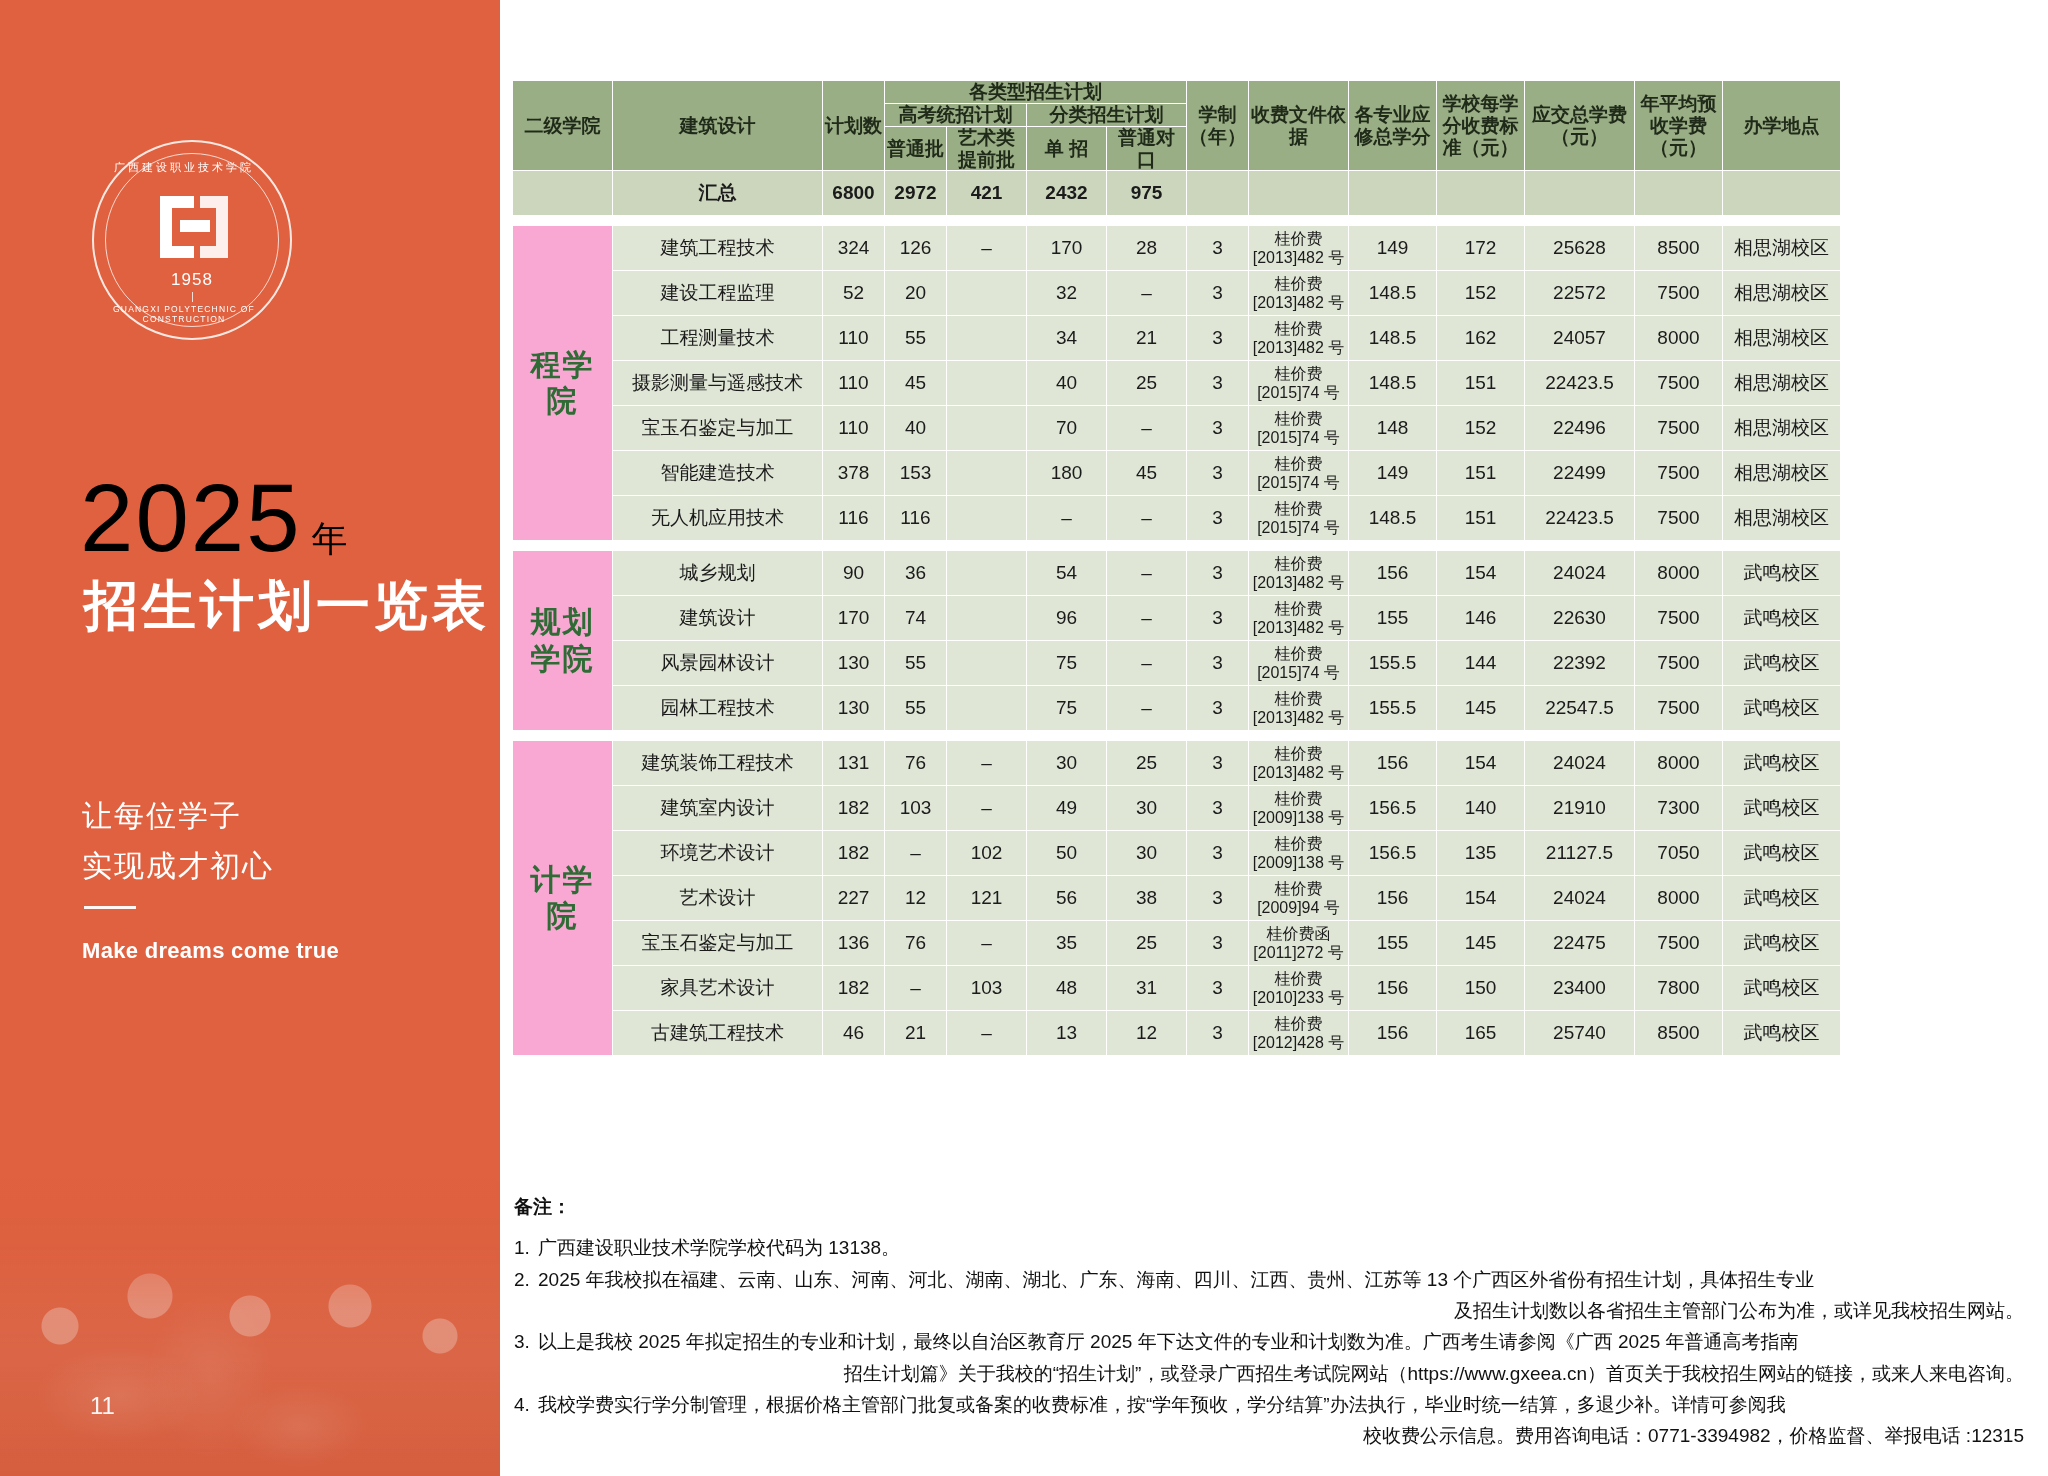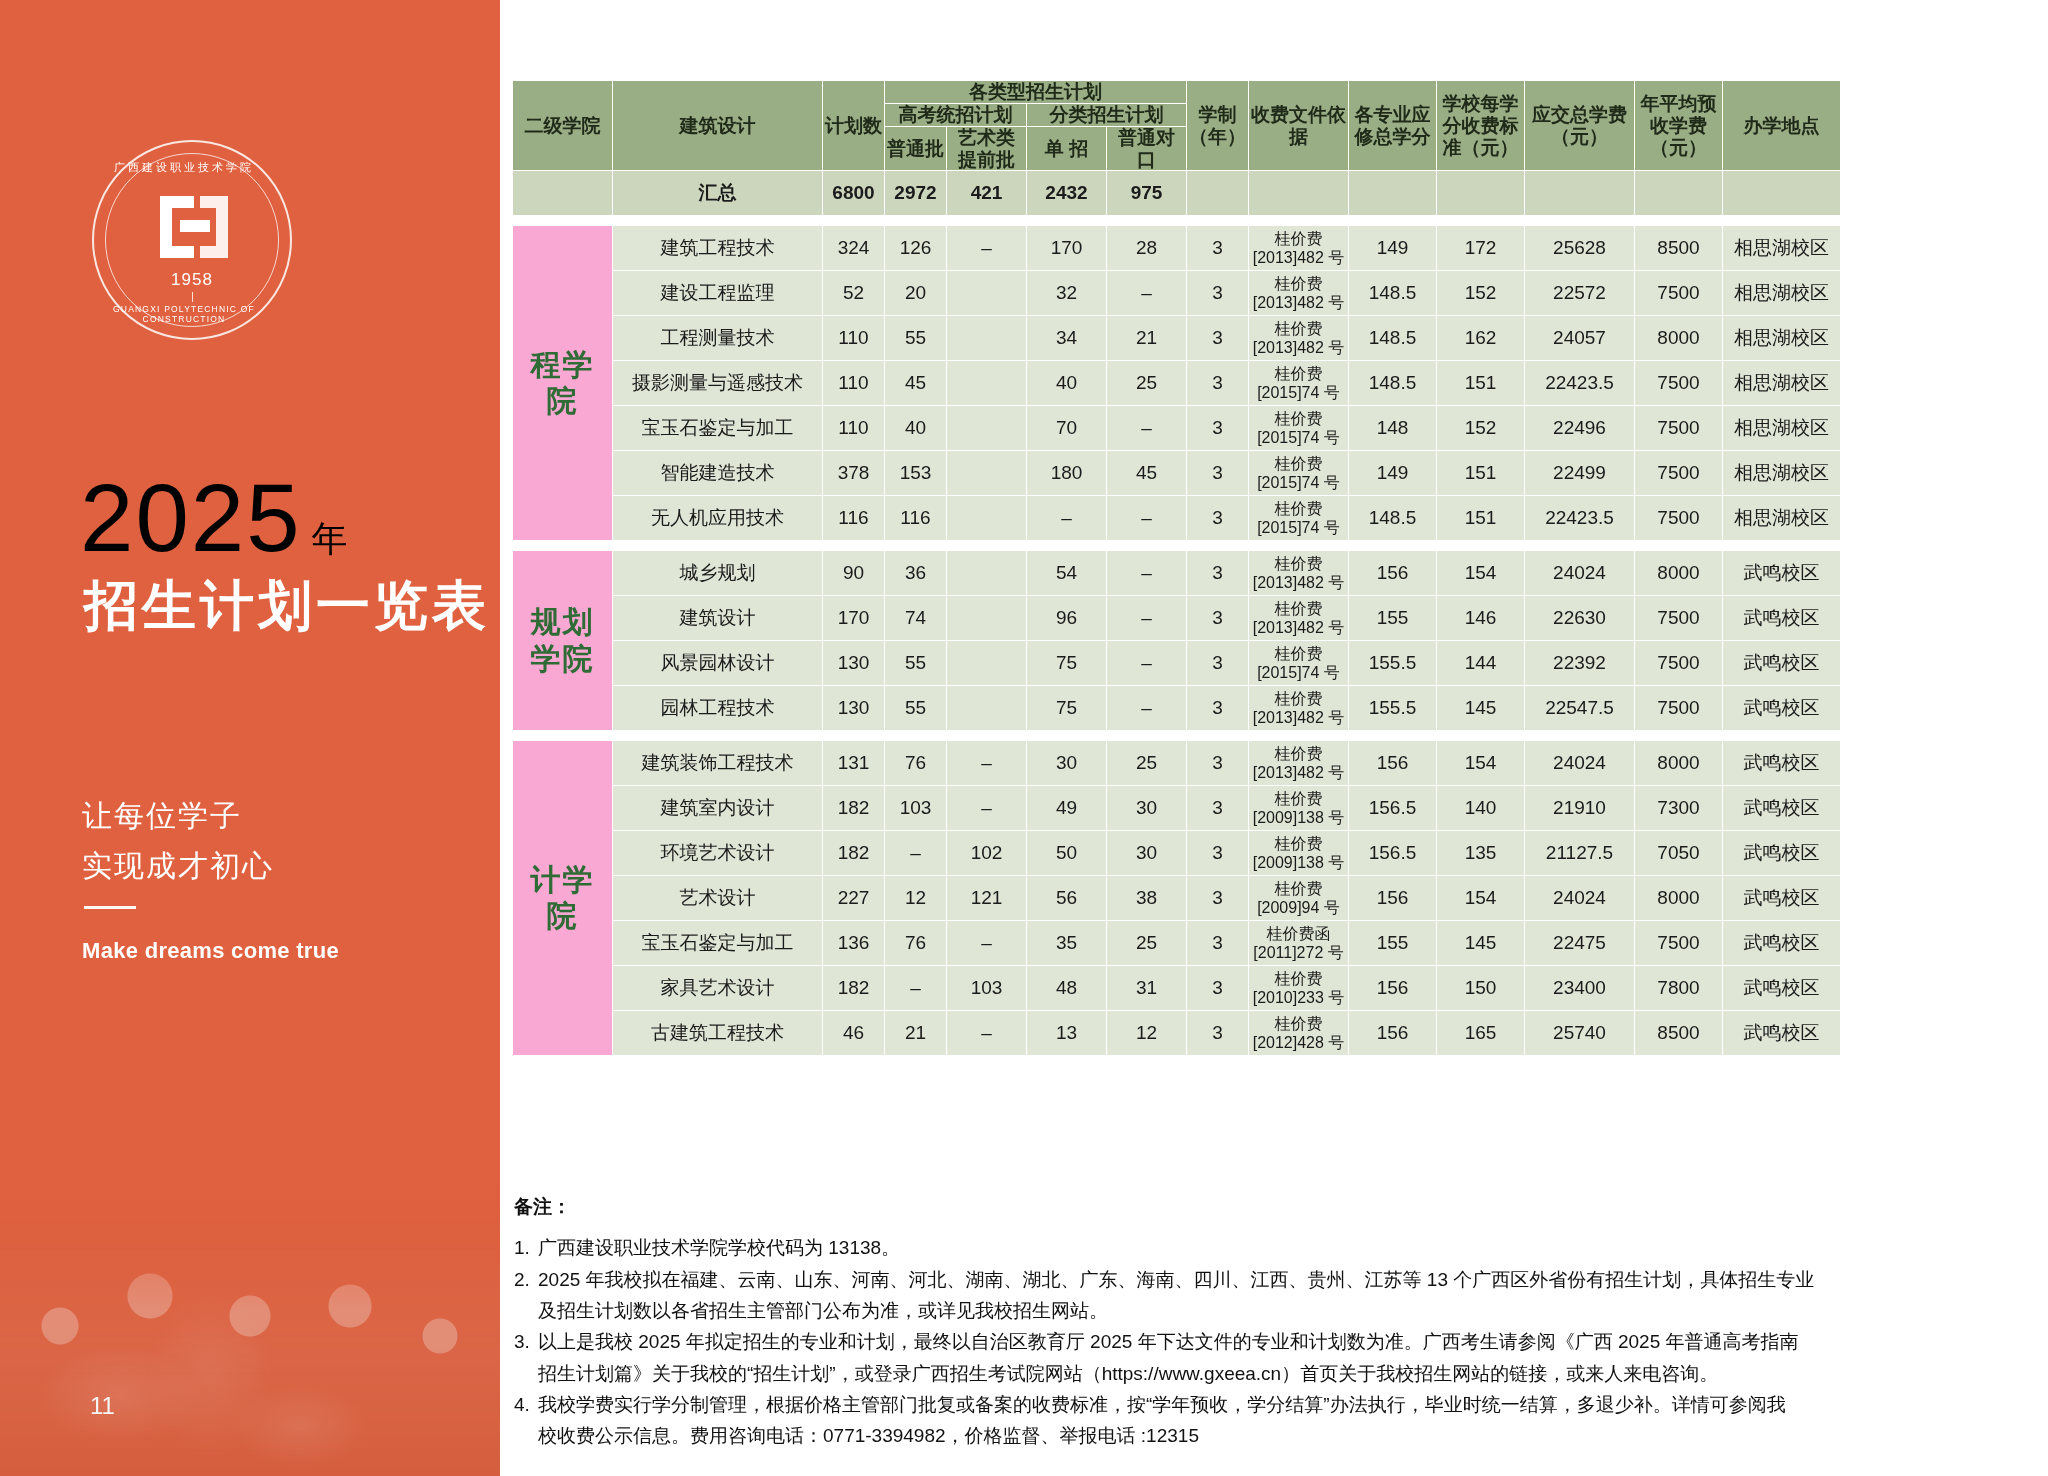--- a/index.html
+++ b/index.html
@@ -120,21 +120,21 @@
   .rowh{height:45px;}
 
   .notes{
     position:absolute;left:14px;top:1192px;width:1510px;
     font-size:19px;line-height:1.62;color:#111;
   }
   .notes .n-title{margin-bottom:10px;font-weight:bold;}
   .notes .n-item{display:flex;margin-bottom:1px;}
   .notes .n-num{width:24px;flex:0 0 24px;}
   .notes .n-txt{flex:1;}
-  .notes .n-sub{padding-left:24px;}
+  .notes .n-sub{padding-left:24px;text-align:right;}
 </style>
 </head>
 <body>
 
 <div class="left-panel">
   <div class="photo-strip"></div>
 
   <div class="logo">
     <div class="inner-ring"></div>
     <div class="arc-top">广西建设职业技术学院</div>

